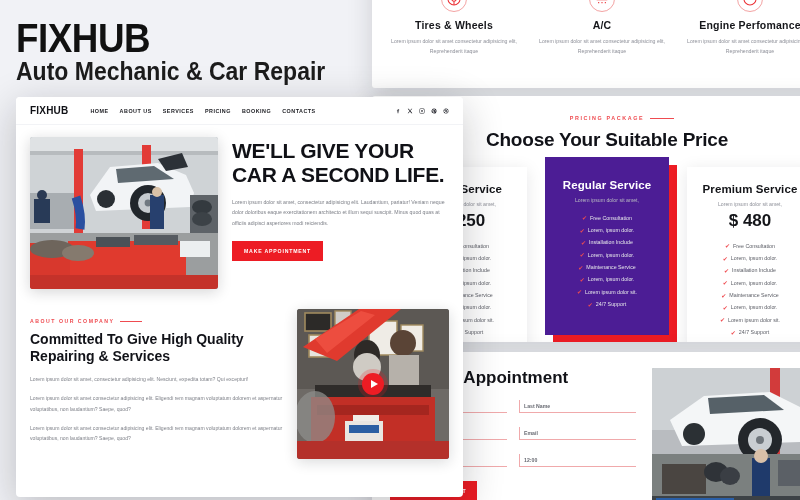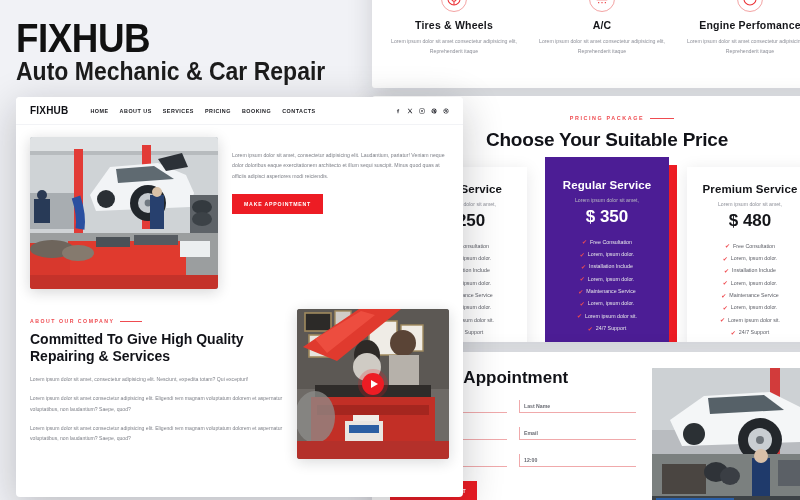--- a/index.html
+++ b/index.html
@@ -338,21 +338,20 @@
         <div class="pc-feat">
             <span class="tick">✔</span>
             <span>24/7 Support</span>
           </div>
       </div>
     </div>
 
     <div class="pcard featured">
       <div class="pc-name">Regular Service</div>
       <div class="pc-desc">Lorem ipsum dolor sit amet,</div>
-      <div class="pc-price">$ 350</div>
       <div class="pc-feats">
         <div class="pc-feat">
             <span class="tick">✔</span>
             <span>Free Consultation</span>
           </div>
         <div class="pc-feat">
             <span class="tick">✔</span>
             <span>Lorem, ipsum dolor.</span>
           </div>
         <div class="pc-feat">
@@ -552,20 +551,21 @@
         <rect x="0" y="106" width="40" height="46" fill="#d8382d"></rect>
         <ellipse cx="22" cy="112" rx="22" ry="9" fill="#6e655c"></ellipse>
         <ellipse cx="48" cy="116" rx="16" ry="8" fill="#857a6e"></ellipse>
         <rect x="66" y="100" width="34" height="10" fill="#4b5157"></rect>
         <rect x="104" y="98" width="44" height="10" fill="#565b61"></rect>
         <rect x="150" y="104" width="30" height="16" fill="#eceff0"></rect>
         <rect x="0" y="138" width="188" height="14" fill="#c4322a"></rect>
       </svg>
     </div>
     <div class="hero-right">
+      <div class="hero-h">WE'LL GIVE YOUR CAR A SECOND LIFE.</div>
       <div class="hero-p">Lorem ipsum dolor sit amet, consectetur adipisicing elit. Laudantium, pariatur! Veniam neque dolor doloribus eaque exercitationem architecto et illum sequi suscipit. Minus quod quas at officiis adipisci asperiores modi reiciendis.</div>
       <div class="hero-btn">Make Appointment</div>
     </div>
   </div>
 
   <div class="about">
     <div class="about-left">
       <div class="about-eyebrow">ABOUT OUR COMPANY</div>
       <div class="about-h">Committed To Give High Quality Repairing &amp; Services</div>
       <div class="about-p">Lorem ipsum dolor sit amet, consectetur adipisicing elit. Nesciunt, expedita totam? Qui excepturi!</div>

